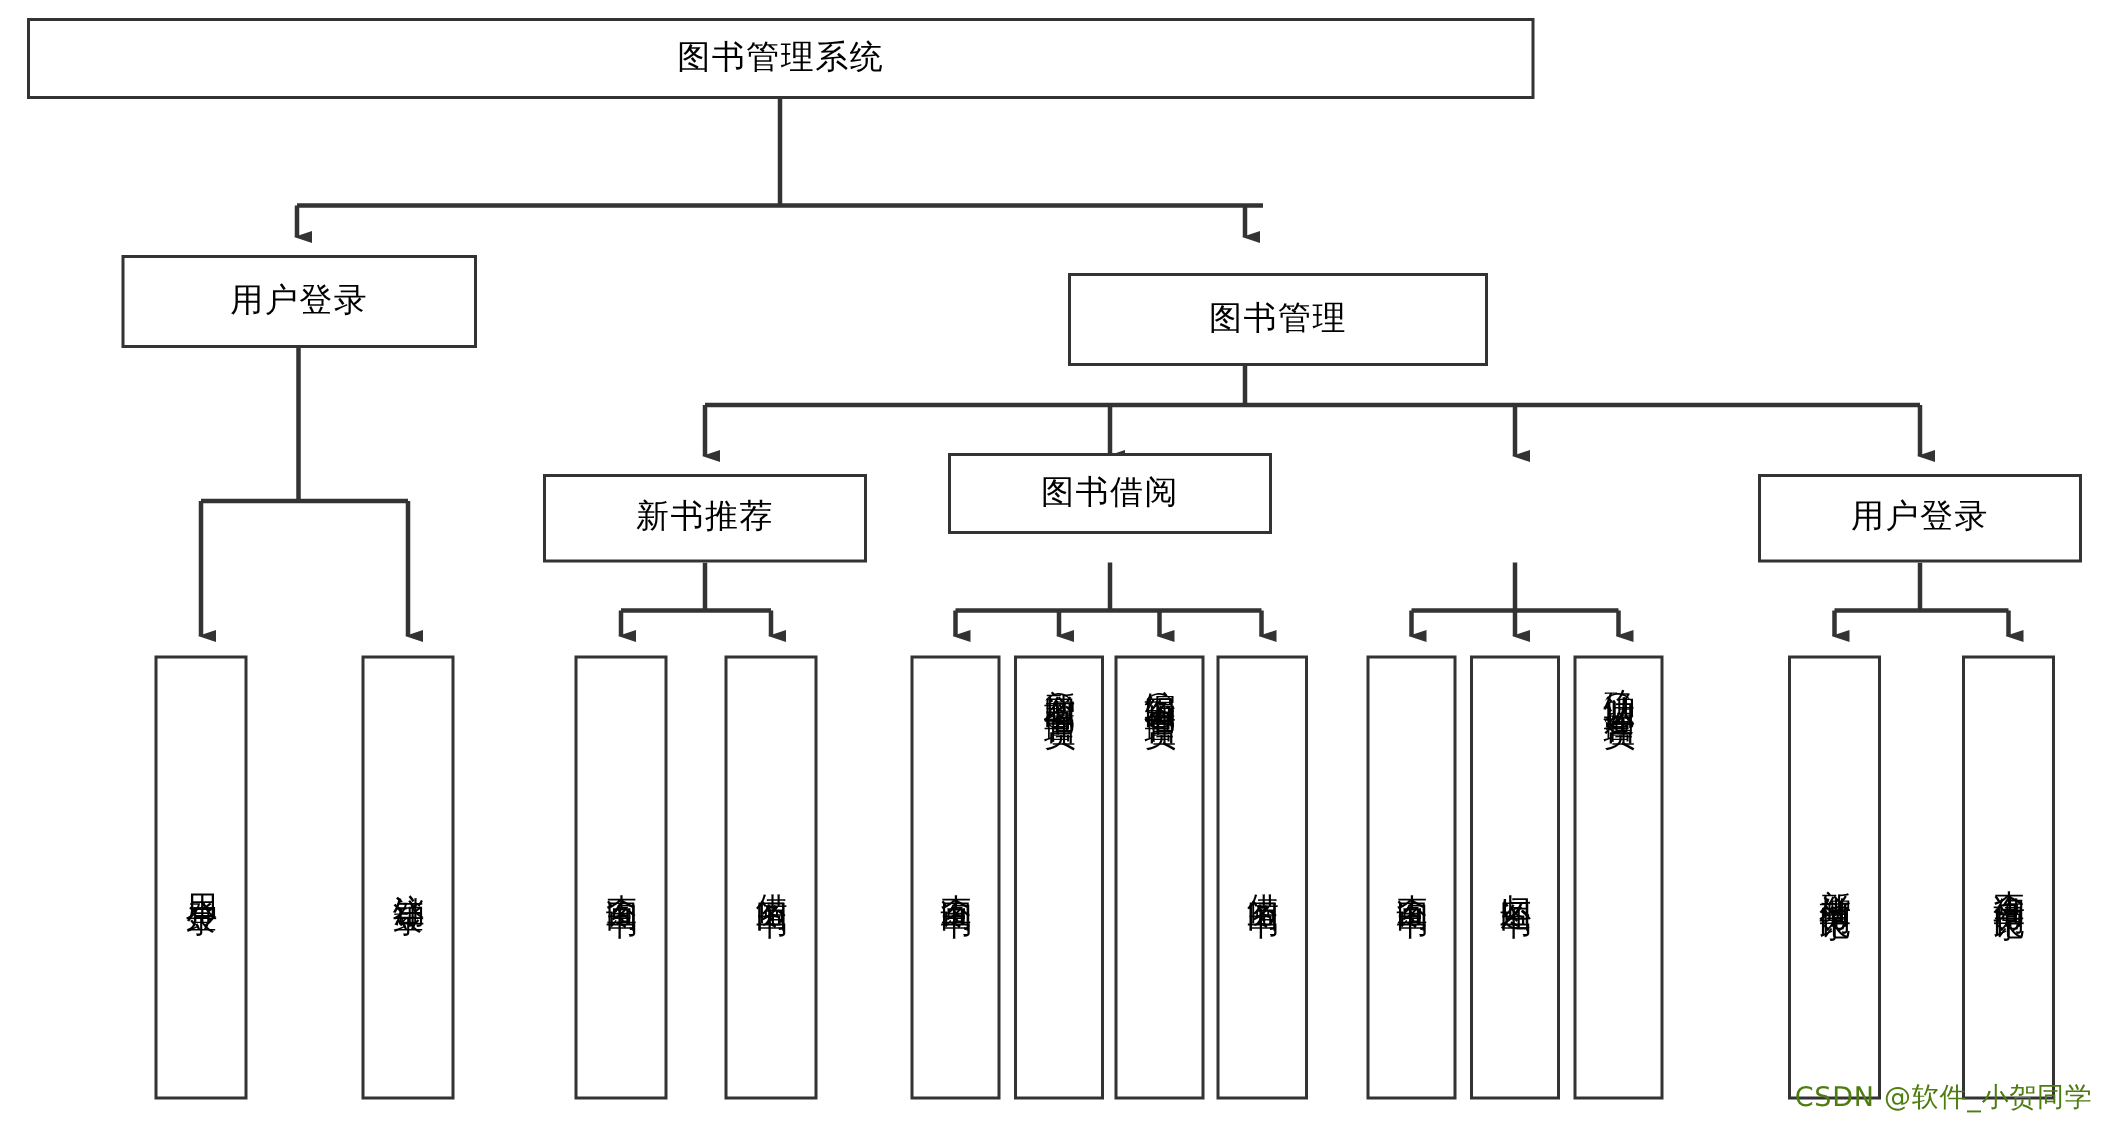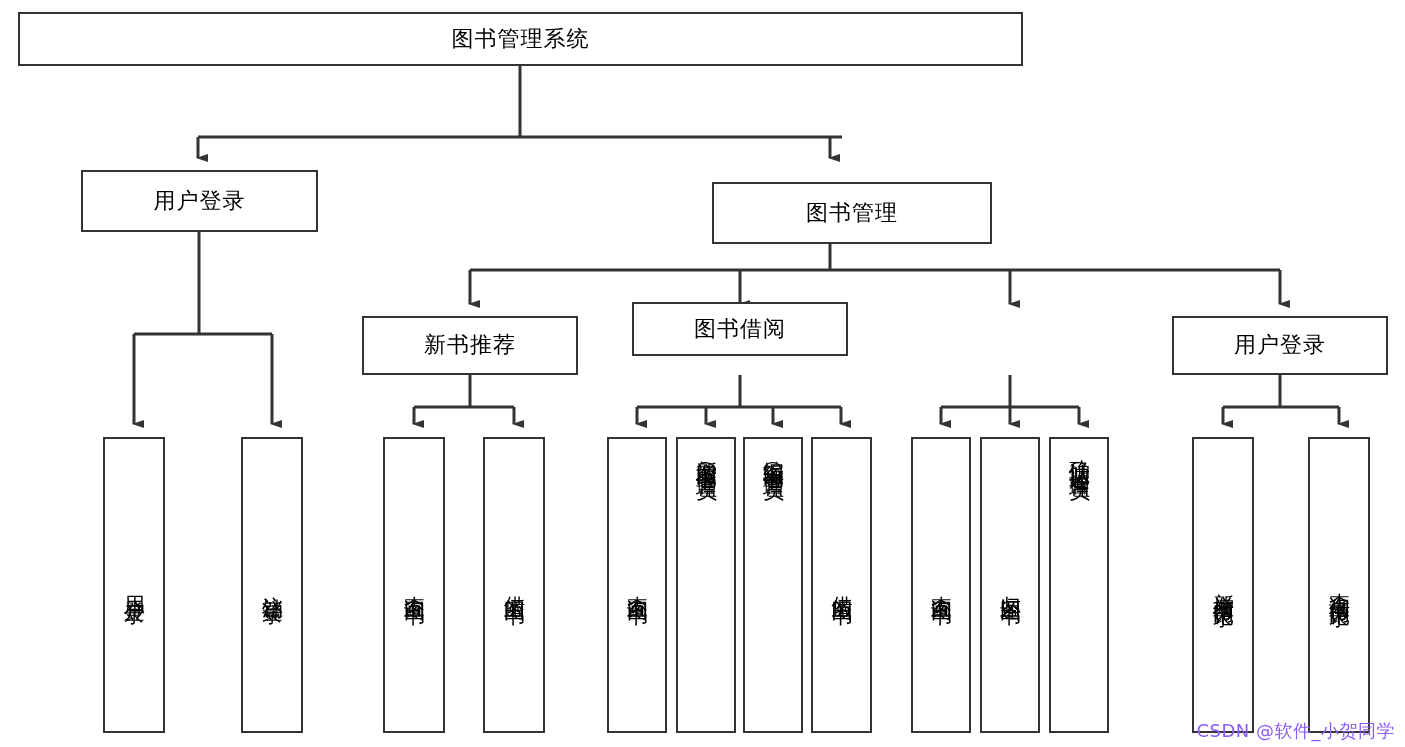--- a/index.html
+++ b/index.html
@@ -61,21 +61,21 @@
   }
   .node.leaf.centered {
     align-items: center;
     padding-top: 0;
   }
   #watermark {
     position: absolute;
     right: 10px;
     bottom: 4px;
     font-size: 18px;
-    color: #8b5cf6;
+    color: #4d7c0f;
     letter-spacing: 0.5px;
     white-space: nowrap;
     font-family: "DejaVu Sans", "Liberation Sans", sans-serif;
   }
 </style>
 </head>
 <body>
 
 <div id="diagram-root">
 

